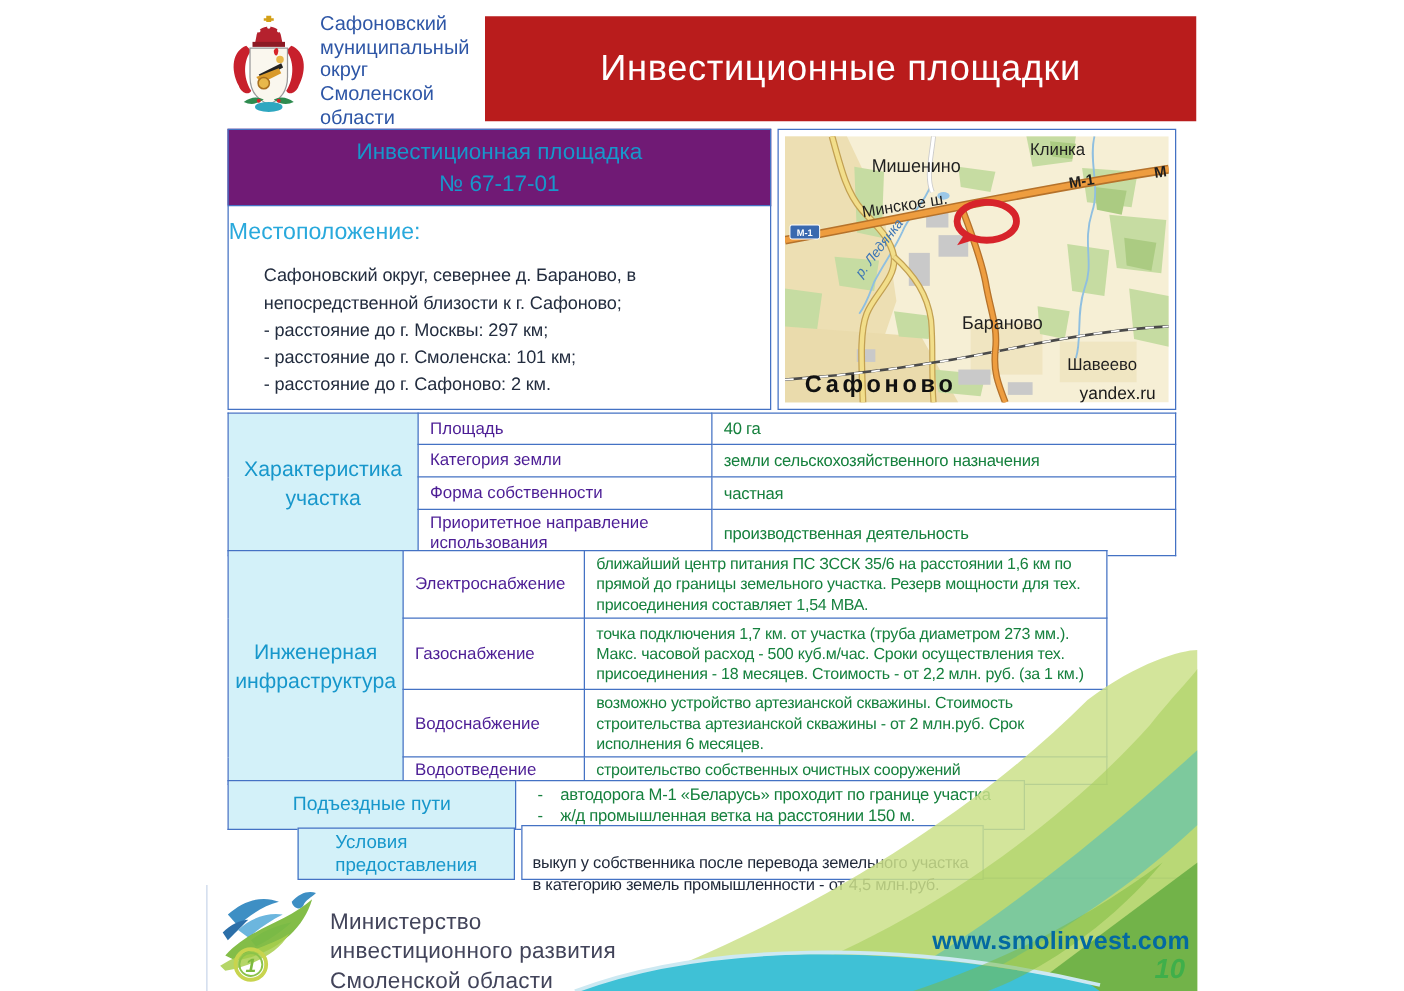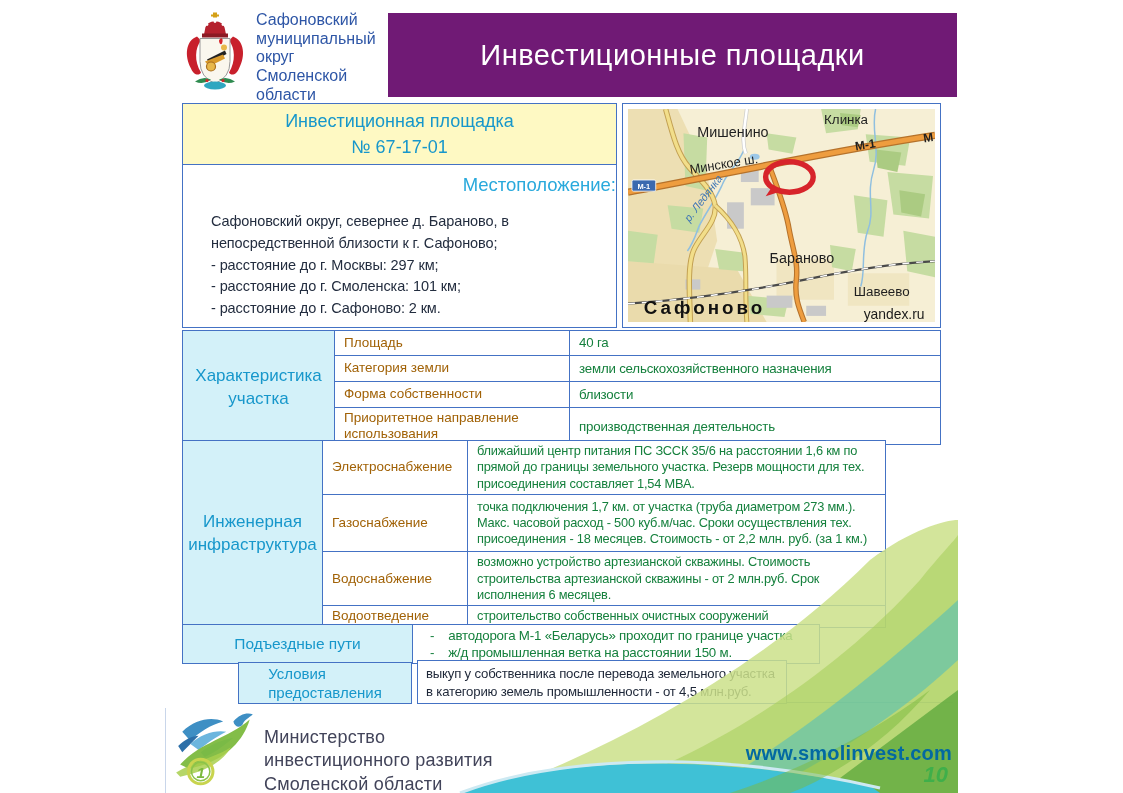--- a/index.html
+++ b/index.html
@@ -9,37 +9,37 @@
   }
   .abs { position:absolute; }
 
   
   .coat-of-arms { left:183px; top:9px; width:64px; height:86px; }
   .org-name {
     left:256px; top:11px; width:145px; font-size:16px; line-height:1.17;
     color:#2E56A6; white-space:pre-line;
   }
   .banner {
-    left:388px; top:13px; width:569px; height:84px; background:#701a75;
+    left:388px; top:13px; width:569px; height:84px; background:#b91c1c;
     display:flex; align-items:center; justify-content:center;
     color:#ffffff; font-size:29px; letter-spacing:.5px;
   }
 
   
   .site-header {
-    left:182px; top:103px; width:435px; height:62px; background:#fef9c3;
+    left:182px; top:103px; width:435px; height:62px; background:#701a75;
     border:1.6px solid #4472C4; box-sizing:border-box;
     display:flex; align-items:center; justify-content:center; text-align:center;
     color:#1797CB; font-size:18px; line-height:1.45; white-space:pre-line;
   }
   .location-box {
     left:182px; top:164px; width:435px; height:164px; background:#fff;
     border:1.6px solid #4472C4; box-sizing:border-box;
   }
-  .location-heading { text-align:right; color:#29A9DC; font-size:18.5px; margin-top:9px; }
+  .location-heading { text-align:left; color:#29A9DC; font-size:18.5px; margin-top:9px; }
   .location-text {
     margin:15px 20px 0 28px; color:#232D3F; font-size:14.5px; line-height:1.5;
     white-space:pre-line; letter-spacing:-.1px;
   }
 
   
   .map-box {
     left:622px; top:103px; width:319px; height:225px; background:#fff;
     border:1.6px solid #4472C4; box-sizing:border-box; padding:5px;
   }
@@ -52,40 +52,40 @@
   .map-big { font-size:19px; font-weight:bold; letter-spacing:3px; fill:#111; }
   .map-watermark { font-size:14px; fill:#1a1a1a; }
   .map-badge-txt { font-size:7.5px; font-weight:bold; fill:#fff; }
 
   
   table.tbl { position:absolute; border-collapse:collapse; table-layout:fixed; background:#fff; }
   table.tbl td { border:1.6px solid #4472C4; overflow:hidden; }
   td.lbl-cell {
     background:#D3F1F9; color:#1797CB; font-size:17px; text-align:center; line-height:1.35;
   }
-  td.key-cell { color:#a16207; font-size:13.5px; padding:2px 6px 2px 9px; line-height:1.2; }
+  td.key-cell { color:#4c1d95; font-size:13.5px; padding:2px 6px 2px 9px; line-height:1.2; }
   td.val-cell { color:#15803d; font-size:13.3px; padding:2px 6px 2px 9px; letter-spacing:-.2px; line-height:1.28; }
   .char-table  { left:182px; top:330px; width:759px; }
   .infra-table { left:182px; top:440px; width:704px; }
   .infra-table td.val-cell { font-size:12.8px; }
   .access-table { left:182px; top:624px; width:638px; }
   .access-table td.lbl-cell { font-size:15.5px; }
   .bullet-line { display:flex; gap:14px; }
   .bullet-line .dash { flex:0 0 auto; padding-left:8px; }
 
   .terms-label {
     left:238px; top:662px; width:174px; height:42px; background:#D3F1F9;
     border:1.6px solid #4472C4; box-sizing:border-box;
     display:flex; align-items:center; justify-content:center; text-align:left;
     color:#1797CB; font-size:15px; line-height:1.3; white-space:pre-line;
   }
   .terms-value {
     left:417px; top:660px; width:370px; height:44px; background:#fff;
     border:1.6px solid #4472C4; box-sizing:border-box;
-    color:#1E2738; font-size:13.2px; line-height:1.4; padding:4px 8px;
+    color:#1E2738; font-size:13.2px; line-height:1.4; padding:20px 8px;
     letter-spacing:-.2px;
   }
   .terms-ext-line { left:786px; top:702px; width:167px; height:0; border-top:1.6px solid #4472C4; }
 
   
   .corner-decor { left:400px; top:520px; width:558px; height:273px; z-index:1; }
   .footer-vline { left:165px; top:708px; width:1px; height:85px; background:#C9D6EA; z-index:2; }
   .ministry-logo { left:170px; top:701px; width:92px; height:90px; z-index:2; }
   .ministry-text {
     left:264px; top:726px; width:260px; color:#42445A; font-size:18px; line-height:1.3;
@@ -252,21 +252,21 @@
       <td rowspan="4" class="lbl-cell">Характеристика участка</td>
       <td class="key-cell">Площадь</td>
       <td class="val-cell">40 га</td>
     </tr>
     <tr style="height:26px">
       <td class="key-cell">Категория земли</td>
       <td class="val-cell">земли сельскохозяйственного назначения</td>
     </tr>
     <tr style="height:26px">
       <td class="key-cell">Форма собственности</td>
-      <td class="val-cell">близости</td>
+      <td class="val-cell">частная</td>
     </tr>
     <tr style="height:33px">
       <td class="key-cell">Приоритетное направление использования</td>
       <td class="val-cell">производственная деятельность</td>
     </tr>
   </tbody>
     </table>
 
   <table class="tbl infra-table">
     <colgroup>

